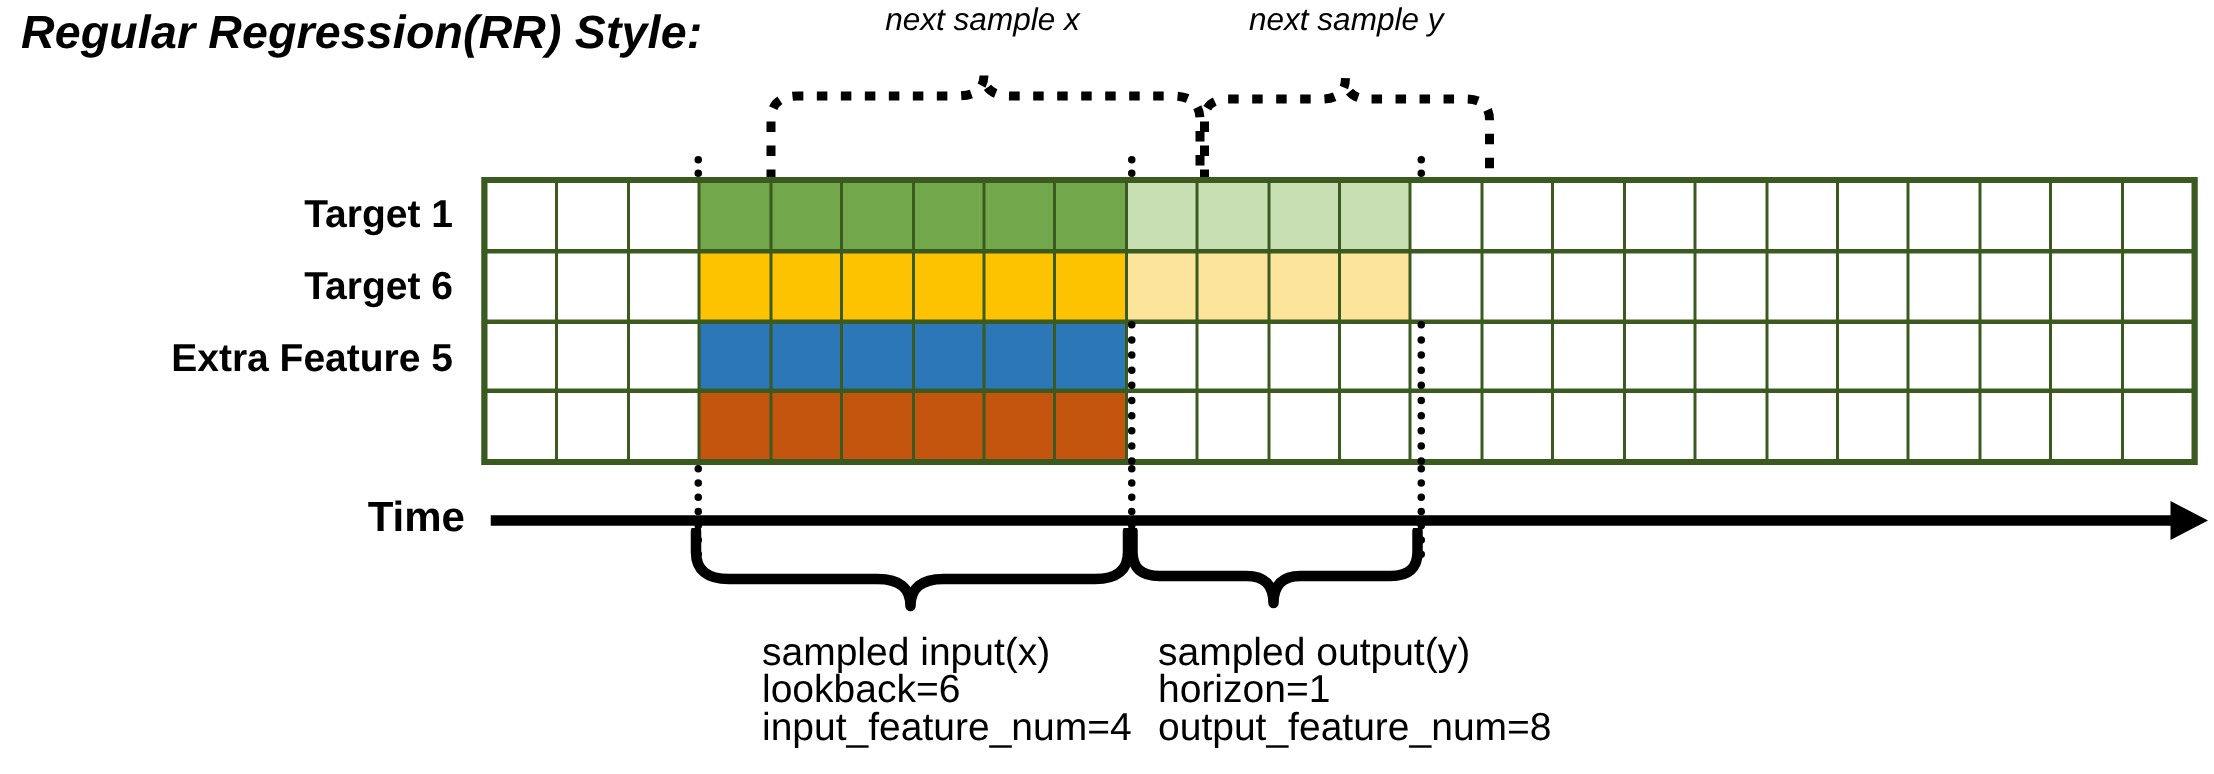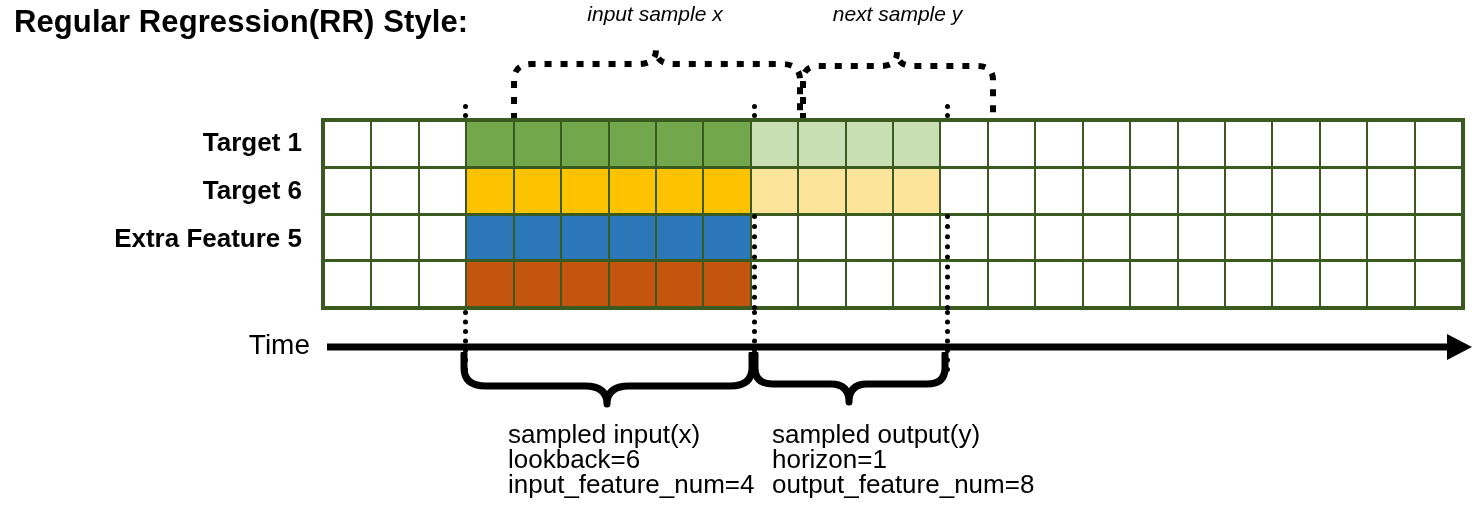--- a/index.html
+++ b/index.html
@@ -8,20 +8,21 @@
     font-family:"Liberation Sans","DejaVu Sans",sans-serif;
     color:#000;
   }
   .abs{position:absolute;}
 
   
   #title{
     left:14px;top:4px;
     font-size:31px;font-weight:700;letter-spacing:.1px;
     white-space:nowrap;
+    font-style:italic;
   }
 
   
   .top-note{
     font-size:21px;font-style:italic;font-weight:400;
     white-space:nowrap;text-align:center;
   }
   #note-x{left:510px;top:2px;width:290px;}
   #note-y{left:800px;top:2px;width:195px;}
 
@@ -66,21 +67,21 @@
   .c-yellow      {background:#fdc300;}
   .c-yellow-light{background:#fce49a;}
   .c-blue        {background:#2b77b8;}
   .c-orange      {background:#c4550f;}
   .c-white       {background:#ffffff;}
 
   
   #time-label{
     left:150px;top:329px;width:160px;
     text-align:right;
-    font-size:28px;font-weight:400;
+    font-size:28px;font-weight:700;
     white-space:nowrap;
   }
   #time-axis{left:327px;top:326px;width:1145px;height:44px;}
 
   
   .vdot{
     width:0;border-left:5px dotted #000;
   }
 
   
@@ -94,21 +95,21 @@
   }
   #cap-input{left:508px;top:422px;}
   #cap-output{left:772px;top:422px;}
   .caption div{white-space:nowrap;}
 </style>
 </head>
 <body>
 
 <div class="abs" id="title">Regular Regression(RR) Style:</div>
 
-<div class="abs top-note" id="note-x">input sample x</div>
+<div class="abs top-note" id="note-x">next sample x</div>
 <div class="abs top-note" id="note-y">next sample y</div>
 
 <svg class="abs" id="braces-top" viewBox="0 0 1476 95" xmlns="http://www.w3.org/2000/svg">
 
   <path d="M 514,92 L 514,52 Q 514,36 532,36 L 638,36 Q 656,36 656,22 Q 656,36 674,36 L 782,36 Q 800,36 800,52 L 800,92" fill="none" stroke="#000" stroke-width="6" stroke-linecap="butt" stroke-dasharray="7,9"></path>
 
   <path d="M 803,92 L 803,52 Q 803,38 819,38 L 881,38 Q 897,38 897,24 Q 897,38 913,38 L 977,38 Q 993,38 993,52 L 993,92" fill="none" stroke="#000" stroke-width="6" stroke-linecap="butt" stroke-dasharray="7,9"></path>
 </svg>
 
 <div class="abs" id="row-labels">

